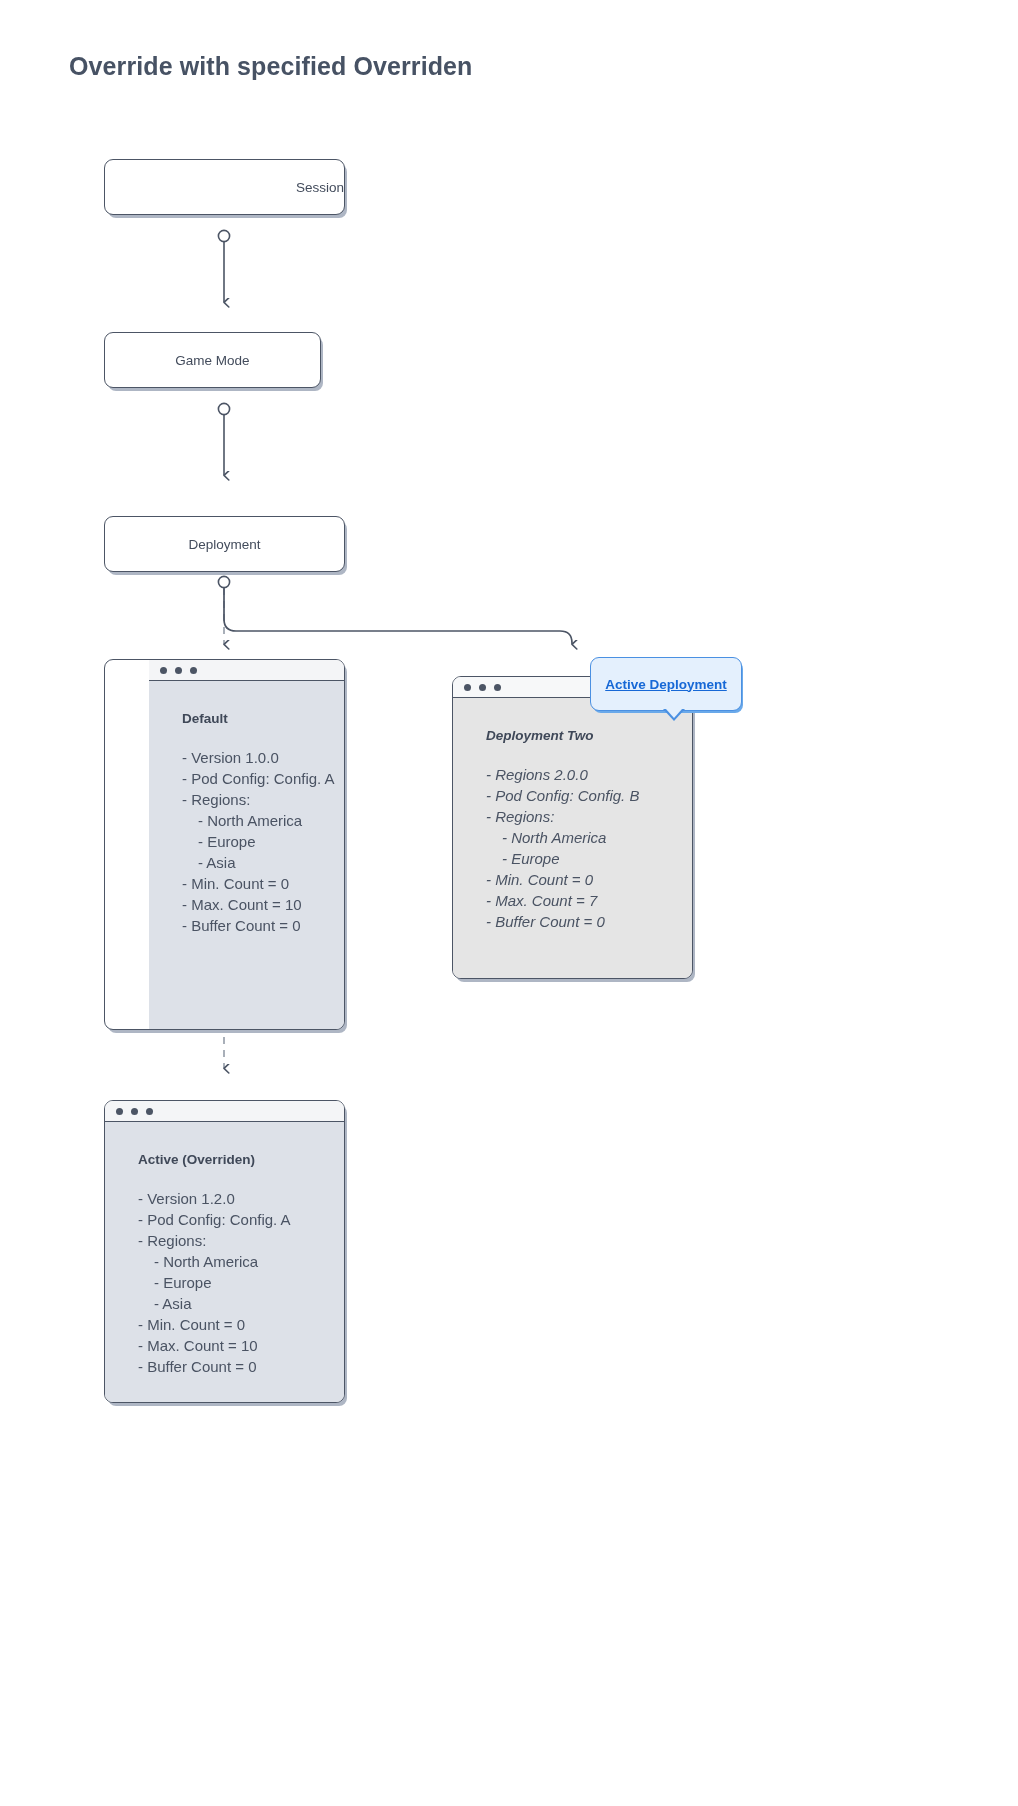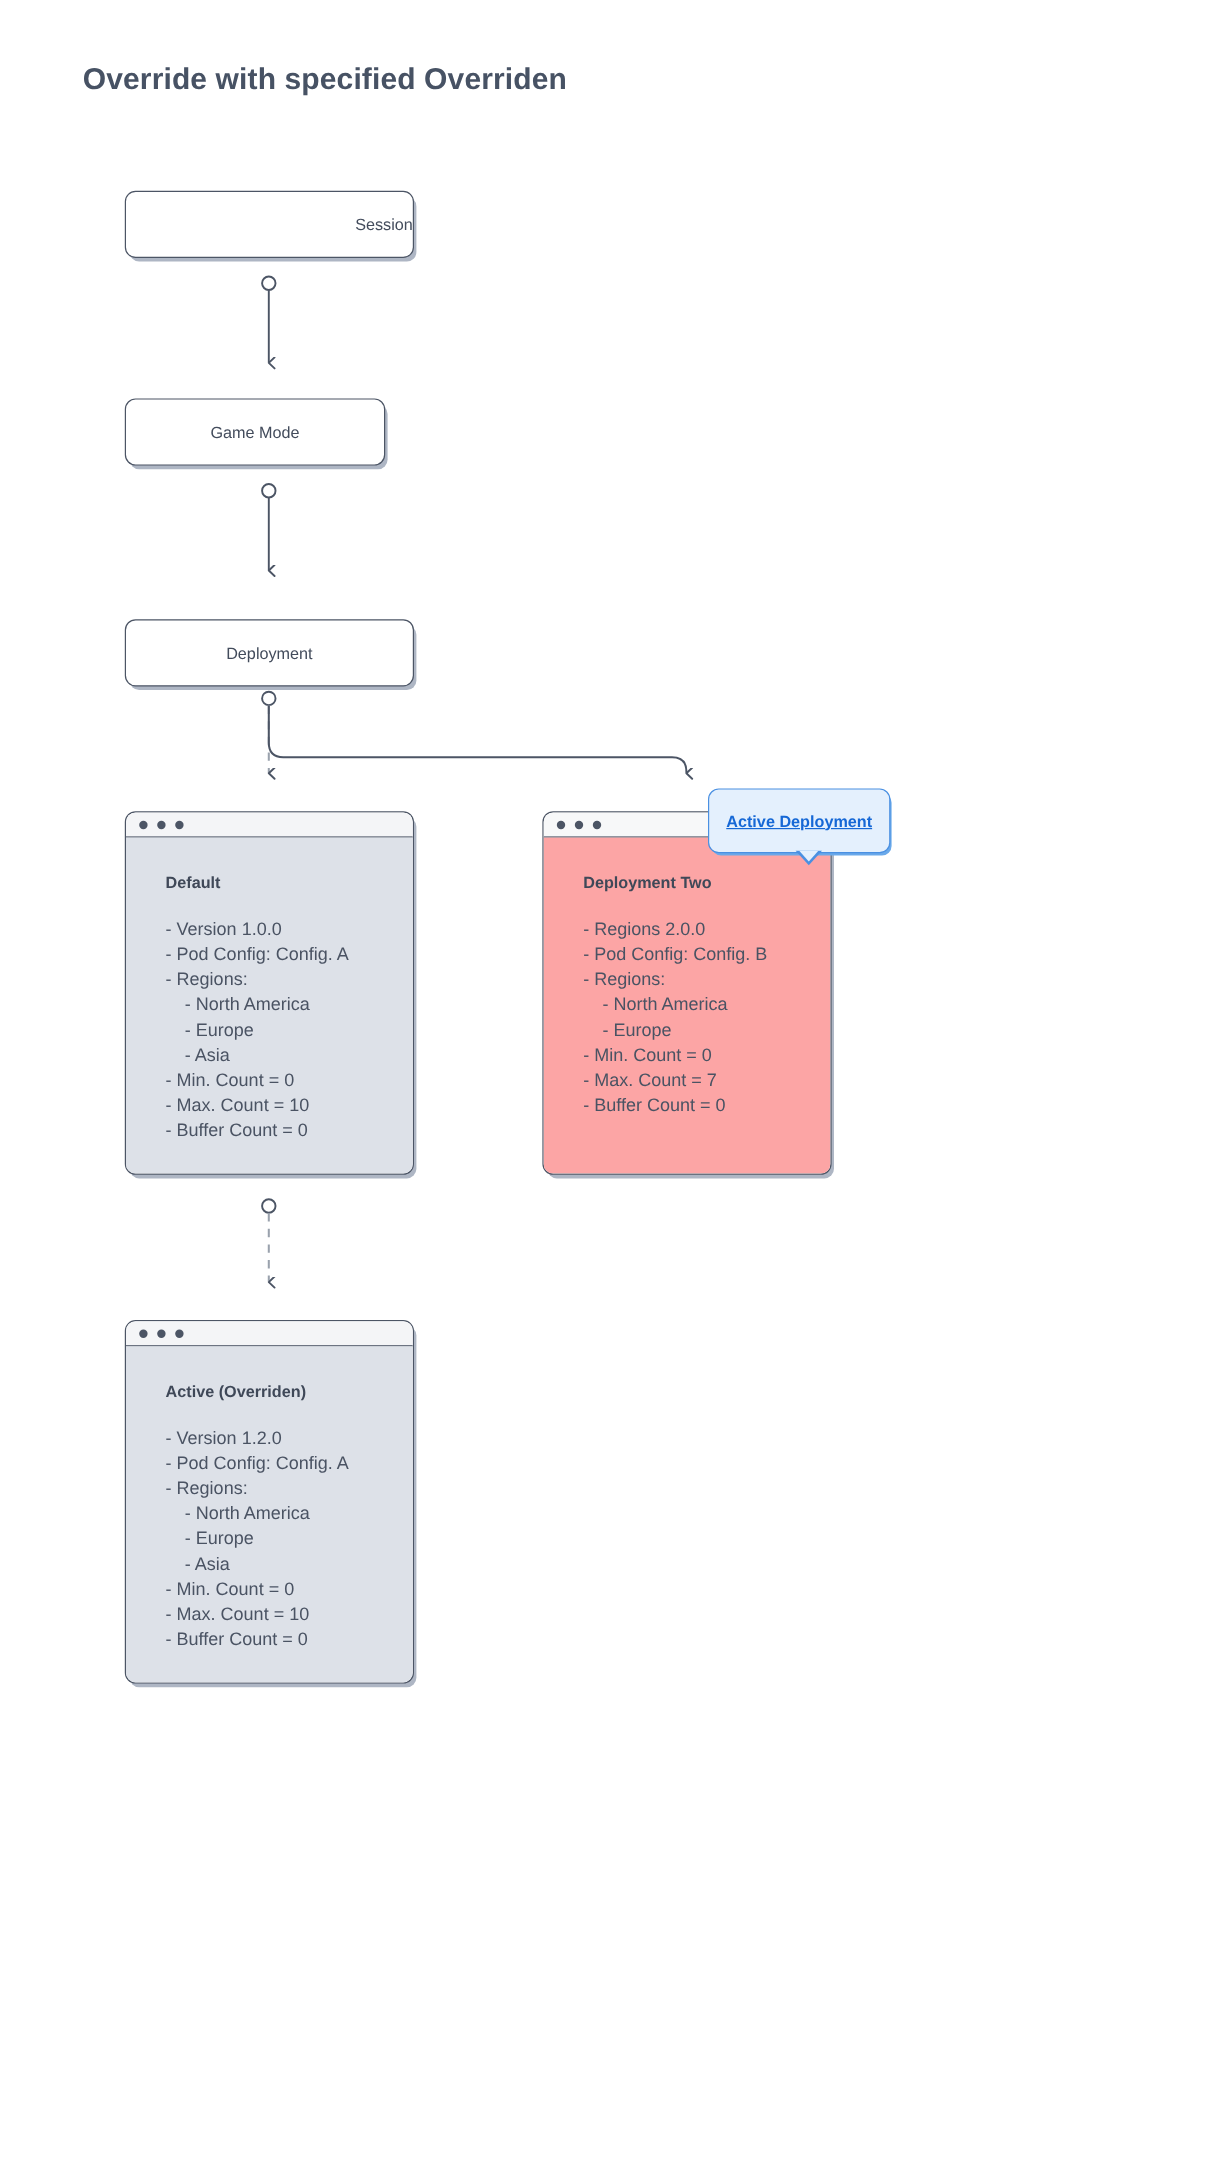--- a/index.html
+++ b/index.html
@@ -57,21 +57,21 @@
     box-sizing: border-box;
     border: 1.3px solid #4c5565;
     border-radius: 9px;
     overflow: hidden;
     background: #ffffff;
   }
   .card.shadowed {
     box-shadow: 3px 4px 0 -1px #aeb6c4;
   }
   .card.gray .card-body { background: #dde1e8; }
-  .card.white .card-body { background: #fca5a5; }
+  .card.white .card-body { background: #e5e5e5; font-style: italic; }
 
   .card-titlebar {
     height: 21px;
     background: #f4f5f7;
     border-bottom: 1.3px solid #4c5565;
     display: flex;
     align-items: center;
     padding-left: 11px;
     gap: 8px;
     box-sizing: border-box;
@@ -193,21 +193,21 @@
   </div>
 
   <div class="node" style="left:104px; top:332px; width:217px; height:56px;">
     <span class="node-label">Game Mode</span>
   </div>
 
   <div class="node" style="left:104px; top:505px; width:241px; height:56px;margin-top:11px;">
     <span class="node-label">Deployment</span>
   </div>
 
-  <div class="card gray shadowed" style="left:104px; top:676px; width:241px; height:303px;">
+  <div class="card gray shadowed" style="left:104px; top:659px; width:241px; height:371px;padding-left:44px;">
     <div class="card-titlebar">
       <span class="dot"></span>
       <span class="dot"></span>
       <span class="dot"></span>
     </div>
     <div class="card-body">
       <div class="card-heading">Default</div>
       <ul class="card-list">
         <li>- Version 1.0.0</li>
         <li>- Pod Config: Config. A</li>

